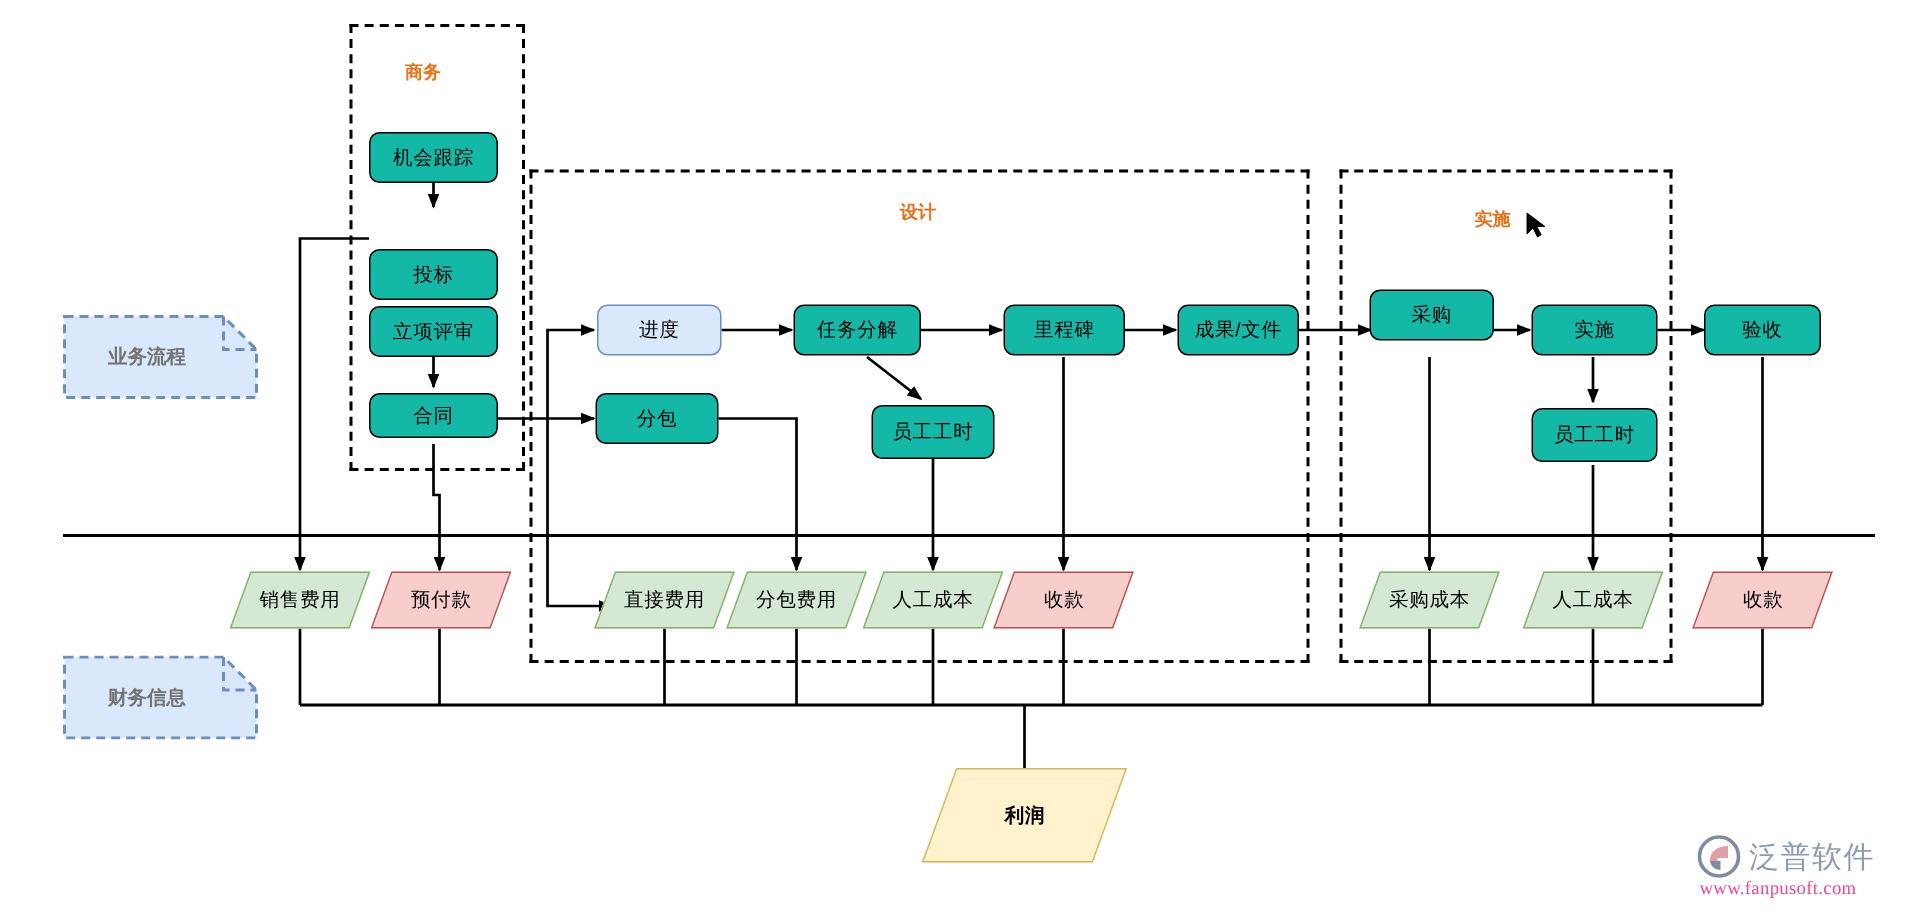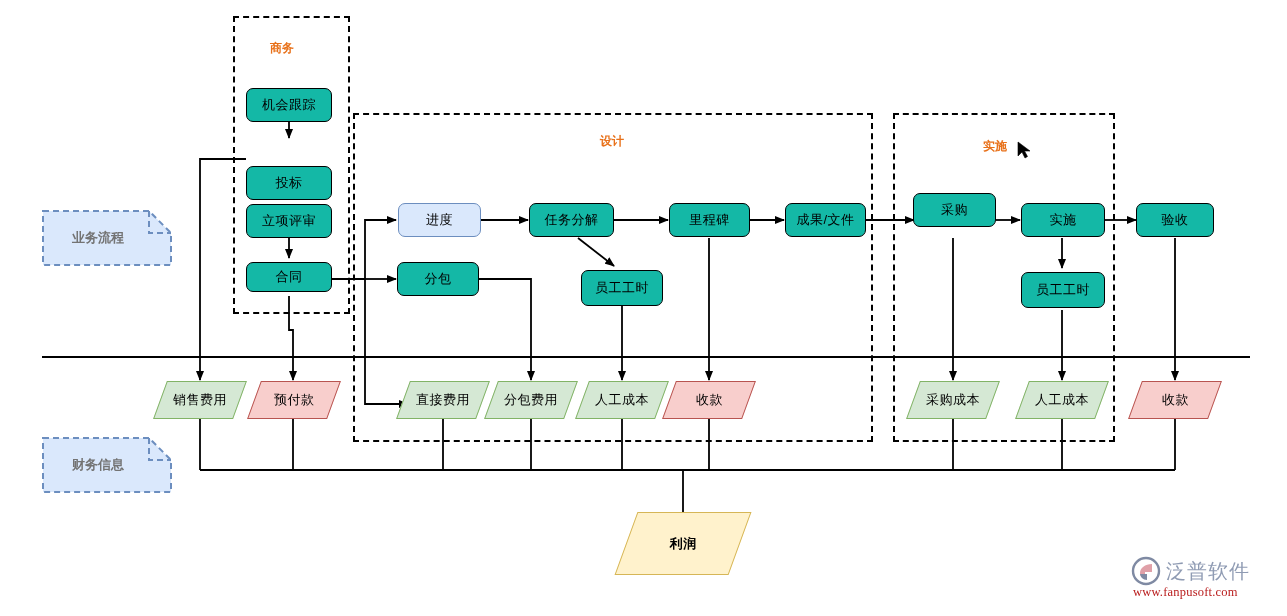--- a/index.html
+++ b/index.html
@@ -125,21 +125,21 @@
     gap: 5px;
   }
   .logo-text {
     font-size: 20px;
     color: #8f9bb3;
     letter-spacing: 1px;
     font-family: "DejaVu Sans", sans-serif;
   }
   .logo-url {
     font-size: 12.5px;
-    color: #b91c1c;
+    color: #ec4899;
     font-family: "Liberation Serif", serif;
     letter-spacing: 0.2px;
     margin-left: 2px;
     margin-top: -1px;
   }
 </style>
 </head>
 <body>
 
 <div id="canvas">

